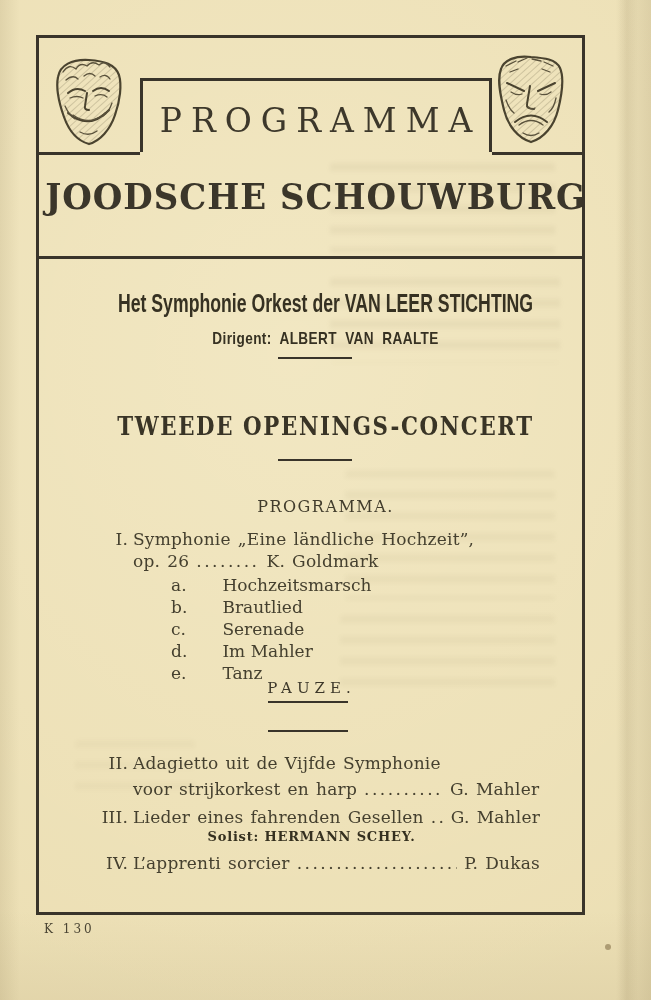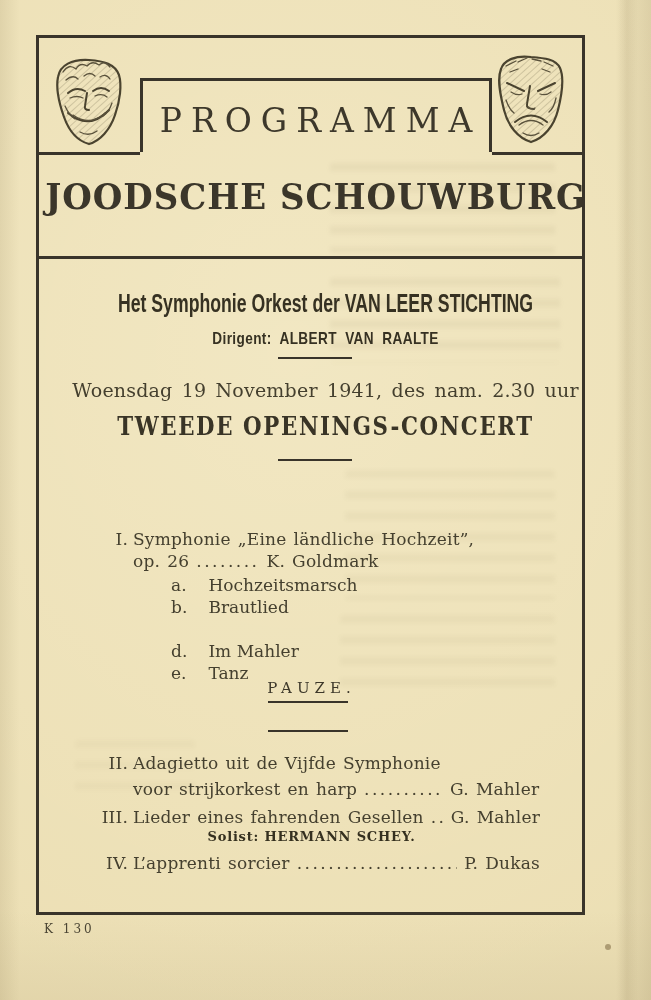--- a/index.html
+++ b/index.html
@@ -49,21 +49,21 @@
   .numeral{position:absolute;left:90px;width:38px;text-align:right;}
   .item-text{position:absolute;left:133px;white-space:nowrap;}
   .flexline{position:absolute;left:133px;right:111px;display:flex;align-items:baseline;
     font-size:17px;letter-spacing:0.2px;word-spacing:1.5px;line-height:22px;}
   .flexline.pushright{justify-content:flex-start;}
   .dots{white-space:nowrap;overflow:hidden;letter-spacing:2.5px;margin:0 7px;}
   .dots.fill{flex:1;text-align:center;}
   .composer{white-space:nowrap;}
   .mv{position:absolute;left:171px;font-size:17px;line-height:22px;white-space:nowrap;}
   .mv .letter{display:inline-block;width:18px;}
-  .mv .mtitle{margin-left:14px;}
+  .mv .mtitle{margin-left:28px;}
   .pz-rule{position:absolute;left:268px;width:80px;height:2px;background:#39342a;}
   .pauze{position:absolute;left:37px;top:679px;width:549px;text-align:center;
     font-size:15px;letter-spacing:5px;color:#3d382a;}
   .soloist{position:absolute;left:37px;top:829px;width:549px;text-align:center;
     font-weight:700;font-size:13px;letter-spacing:0.8px;color:#35301f;}
   .plate{position:absolute;left:44px;top:922px;font-size:12px;letter-spacing:3px;color:#4b4534;}
   .bleed{position:absolute;border-radius:4px;opacity:0.5;filter:blur(2px);
     background:repeating-linear-gradient(180deg, rgba(116,100,64,0.13) 0px,
       rgba(116,100,64,0.13) 8px, transparent 8px, transparent 21px);}
   .speck{position:absolute;left:605px;top:944px;width:6px;height:6px;border-radius:50%;
@@ -123,43 +123,47 @@
     </svg>
   </div>
 
   <div class="programma">PROGRAMMA</div>
   <div class="venue">JOODSCHE SCHOUWBURG</div>
   <div class="divider"></div>
 
   <div class="center-line orchestra">Het Symphonie Orkest der VAN LEER STICHTING</div>
   <div class="center-line conductor">Dirigent:  ALBERT VAN RAALTE</div>
   <div class="rule rule-a"></div>
-  <div class="center-line date-line">Woensdag 19 November 1941, des nam. 2.30 uur</div>
   <div class="center-line concert-title">TWEEDE OPENINGS-CONCERT</div>
   <div class="rule rule-b"></div>
 
+  <div class="center-line prog-heading">PROGRAMMA.</div>
 
   <div class="row" style="top:528px;">
     <span class="numeral">I.</span>
     <span class="item-text">Symphonie „Eine ländliche Hochzeit”,</span>
   </div>
   <div class="flexline pushright" style="top:550px;">
     <span>op. 26</span>
     <span class="dots">........</span>
     <span class="composer">K. Goldmark</span>
   </div>
 
   <div class="mv" style="top:574px;">
     <span class="letter">a.</span>
     <span class="mtitle">Hochzeitsmarsch</span>
   </div>
   <div class="mv" style="top:596px;">
     <span class="letter">b.</span>
     <span class="mtitle">Brautlied</span>
   </div>
+  <div class="mv" style="top:618px;">
+    <span class="letter">c.</span>
+    <span class="mtitle">Serenade</span>
+  </div>
   <div class="mv" style="top:640px;">
     <span class="letter">d.</span>
     <span class="mtitle">Im Mahler</span>
   </div>
   <div class="mv" style="top:662px;">
     <span class="letter">e.</span>
     <span class="mtitle">Tanz</span>
   </div>
 
   <div class="pz-rule" style="top:701px;"></div>

